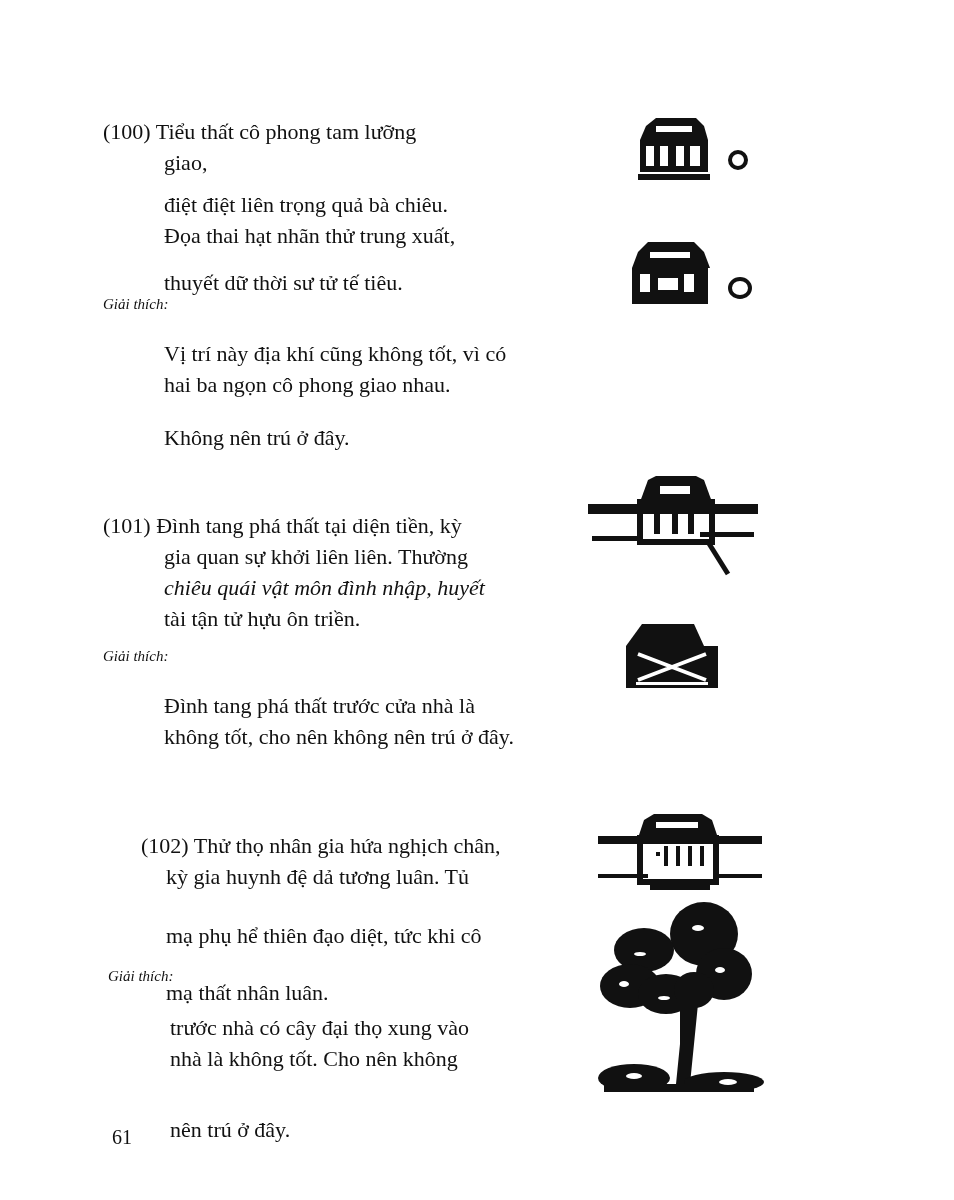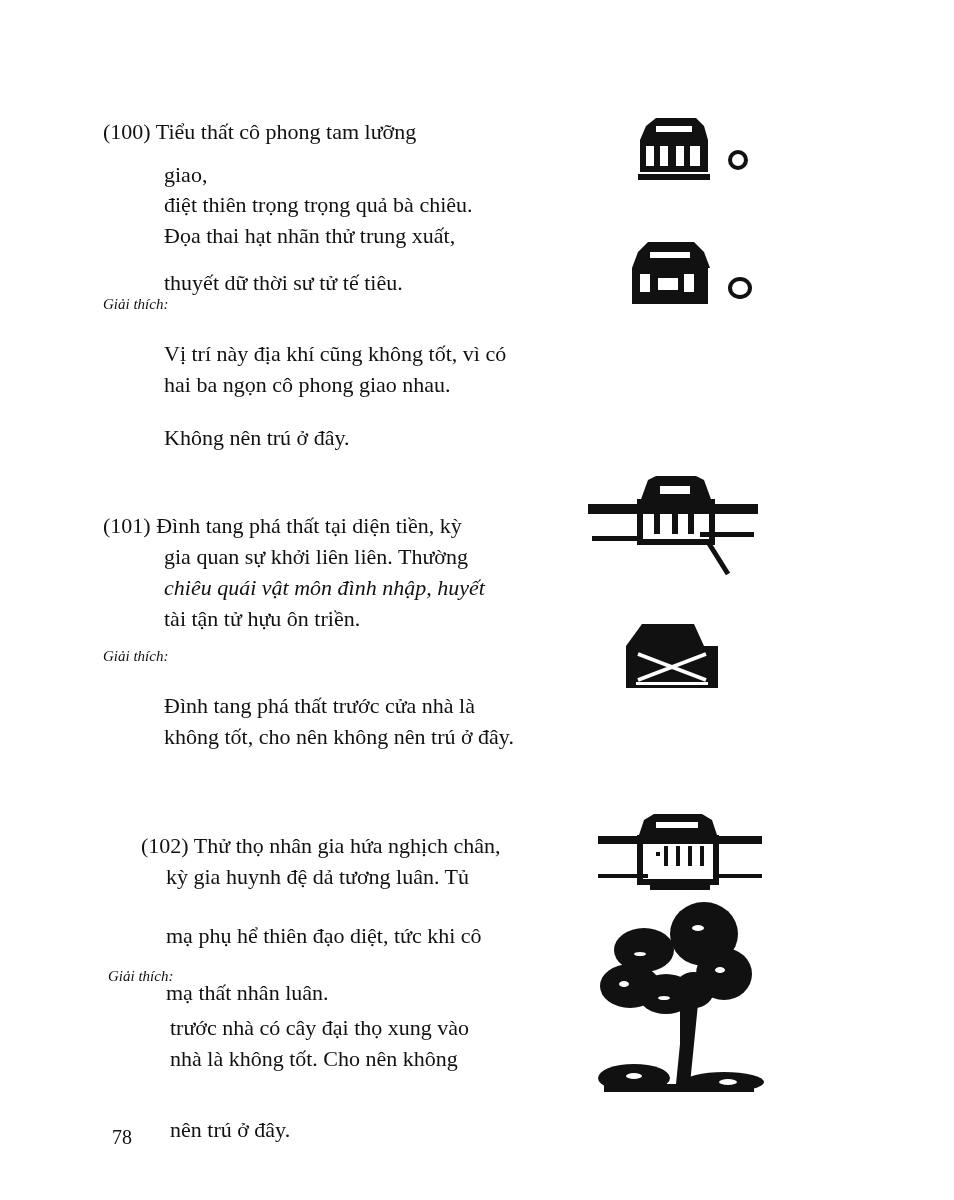--- a/index.html
+++ b/index.html
@@ -16,22 +16,22 @@
     .illus { position: absolute; }
     svg { display: block; }
   </style>
 </head>
 <body>
 
 <div class="text entry-head" style="top:116px;">
   <span class="num">(100)</span>
   <span>Tiểu thất cô phong tam lưỡng</span>
 </div>
-<div class="text indent" style="top:147px;margin-top:12px;">giao,</div>
-<div class="text indent" style="top:189px;">điệt thiên trọng trọng quả bà chiêu.</div>
+<div class="text indent" style="top:147px;">giao,</div>
+<div class="text indent" style="top:189px;">điệt điệt liên trọng quả bà chiêu.</div>
 <div class="text indent" style="top:220px;">Đọa thai hạt nhãn thử trung xuất,</div>
 <div class="text indent" style="top:267px;">thuyết dữ thời sư tử tế tiêu.</div>
 <div class="label" style="top:296px;">Giải thích:</div>
 <div class="text indent" style="top:338px;">Vị trí này địa khí cũng không tốt, vì có</div>
 <div class="text indent" style="top:369px;">hai ba ngọn cô phong giao nhau.</div>
 <div class="text indent" style="top:400px;margin-top:22px;">Không nên trú ở đây.</div>
 
 <div class="text entry-head" style="top:510px;">
   <span class="num">(101)</span>
   <span>Đình tang phá thất tại diện tiền, kỳ</span>
@@ -48,21 +48,21 @@
   <span>Thử thọ nhân gia hứa nghịch chân,</span>
 </div>
 <div class="text indent" style="top:861px; left:166px;">kỳ gia huynh đệ dả tương luân. Tủ</div>
 <div class="text indent" style="top:892px; left:166px;margin-top:28px;">mạ phụ hể thiên đạo diệt, tức khi cô</div>
 <div class="text indent" style="top:977px; left:166px;">mạ thất nhân luân.</div>
 <div class="label" style="top:968px; left:108px;">Giải thích:</div>
 <div class="text indent" style="top:1012px; left:170px;">trước nhà có cây đại thọ xung vào</div>
 <div class="text indent" style="top:1043px; left:170px;">nhà là không tốt. Cho nên không</div>
 <div class="text indent" style="top:1074px; left:170px;margin-top:40px;">nên trú ở đây.</div>
 
-<div class="page-num">78</div>
+<div class="page-num">61</div>
 
 <div class="illus" style="left:634px; top:114px;">
   <svg width="120" height="70" viewBox="0 0 120 70">
     <path d="M12 12 L22 4 L62 4 L70 12 L74 26 L6 26 Z" fill="#111"></path>
     <rect x="22" y="12" width="36" height="6" fill="#fff"></rect>
     <rect x="6" y="26" width="68" height="32" fill="#111"></rect>
     <rect x="12" y="32" width="8" height="20" fill="#fff"></rect>
     <rect x="26" y="32" width="8" height="20" fill="#fff"></rect>
     <rect x="42" y="32" width="8" height="20" fill="#fff"></rect>
     <rect x="56" y="32" width="10" height="20" fill="#fff"></rect>

